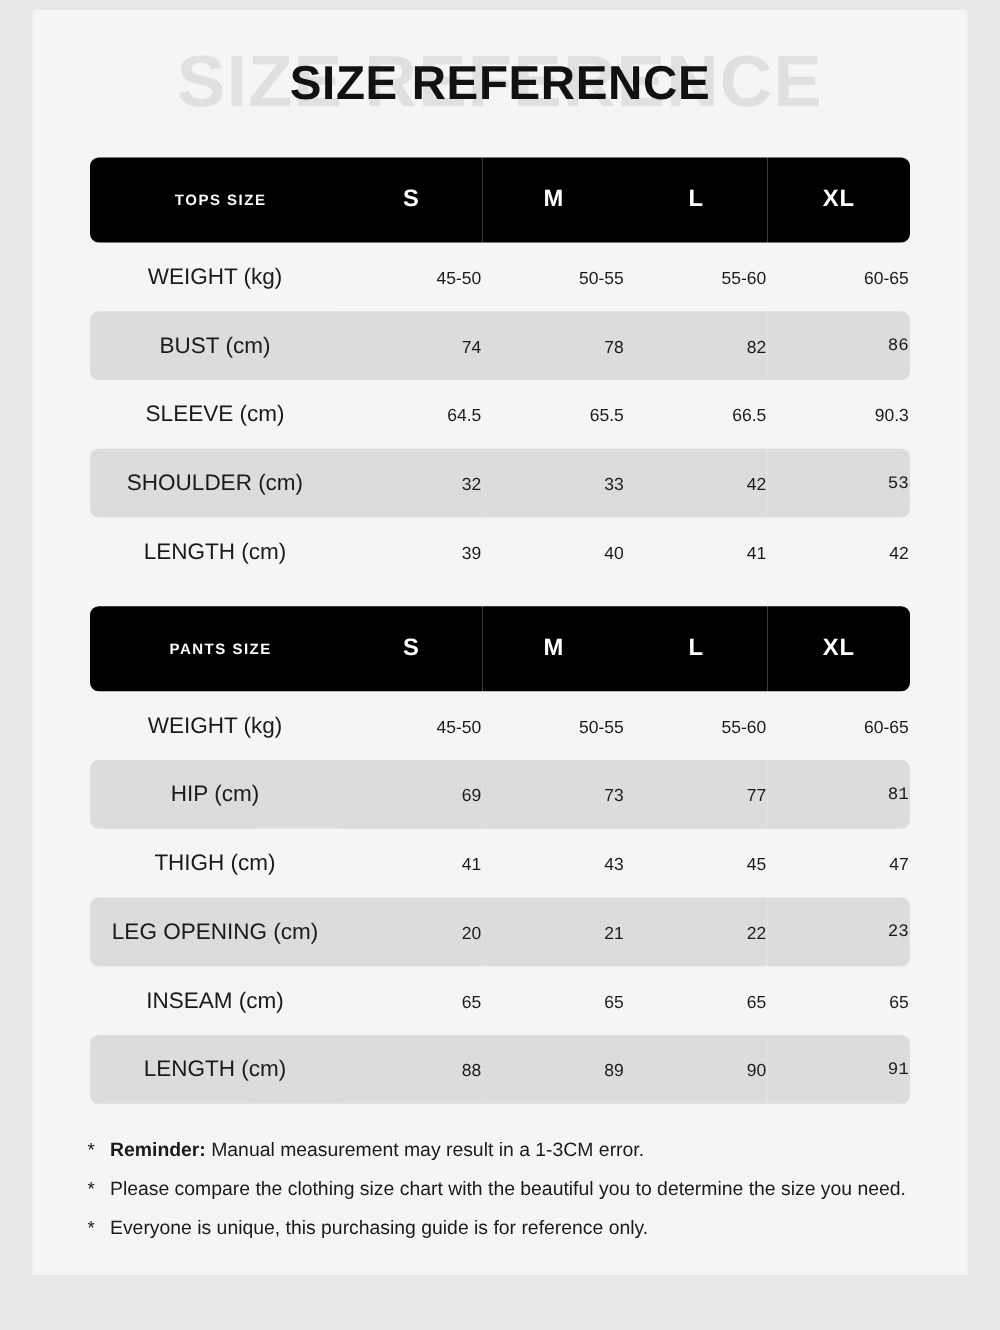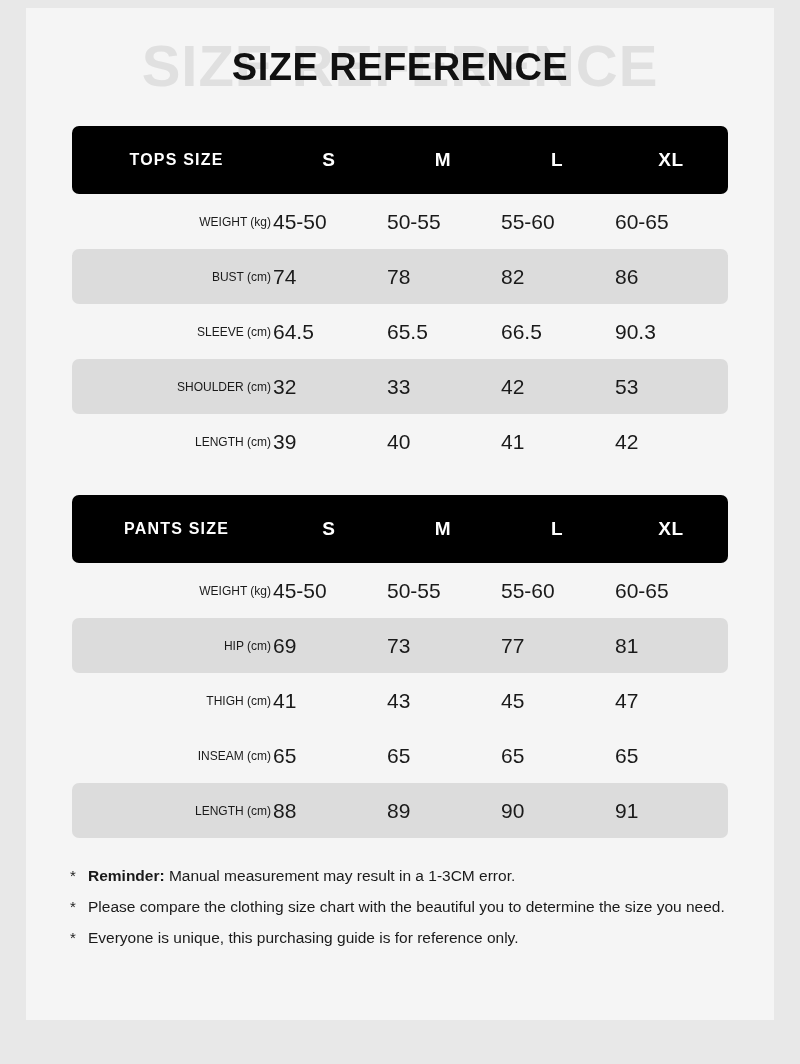--- a/index.html
+++ b/index.html
@@ -61,59 +61,59 @@
   }
   
   .table {
     width: 656px;
     margin: 0 auto;
     border-collapse: separate;
     border-spacing: 0;
     table-layout: fixed;
   }
   .table.second {
-    margin-top: 26px;
+    margin-top: 16px;
   }
   .table col.label-col { width: 200px; }
   .table col.size-col  { width: 114px; }
 
   .head-row td {
     background: #000;
     color: #fff;
     height: 66px;
     font-size: 19px;
     font-weight: bold;
     letter-spacing: 0.6px;
     text-align: center;
     vertical-align: middle;
   }
   .head-row td.label {
-    font-size: 16px;
+    font-size: 12px;
     letter-spacing: 1.2px;
     padding-left: 10px;
   }
   .head-row td:first-child { border-top-left-radius: 7px; border-bottom-left-radius: 7px; }
   .head-row td:last-child  { border-top-right-radius: 7px; border-bottom-right-radius: 7px; }
 
   .body-row td {
     height: 53px;
-    font-size: 21px;
+    font-size: 14px;
     color: #1a1a1a;
-    text-align: left;
+    text-align: right;
     vertical-align: middle;
   }
   .body-row td.label {
-    text-align: right;
-    font-size: 12px;
+    text-align: center;
+    font-size: 18px;
   }
   .body-row.shaded td {
     background: #dcdcdc;
   }
   .body-row.shaded td:first-child { border-top-left-radius: 7px; border-bottom-left-radius: 7px; }
-  .body-row.shaded td:last-child  { border-top-right-radius: 7px; border-bottom-right-radius: 7px; }
+  .body-row.shaded td:last-child  { border-top-right-radius: 7px; border-bottom-right-radius: 7px; font-family: Liberation Mono, monospace; }
 
   
   .notes {
     width: 660px;
     margin: 26px auto 0 auto;
     color: #1a1a1a;
   }
   .note {
     display: flex;
     align-items: flex-start;
@@ -224,20 +224,27 @@
           <td>73</td>
           <td>77</td>
           <td>81</td>
         </tr>
         <tr class="body-row">
           <td class="label">THIGH (cm)</td>
           <td>41</td>
           <td>43</td>
           <td>45</td>
           <td>47</td>
+        </tr>
+        <tr class="body-row shaded">
+          <td class="label">LEG OPENING (cm)</td>
+          <td>20</td>
+          <td>21</td>
+          <td>22</td>
+          <td>23</td>
         </tr>
         <tr class="body-row">
           <td class="label">INSEAM  (cm)</td>
           <td>65</td>
           <td>65</td>
           <td>65</td>
           <td>65</td>
         </tr>
         <tr class="body-row shaded">
           <td class="label">LENGTH (cm)</td>

